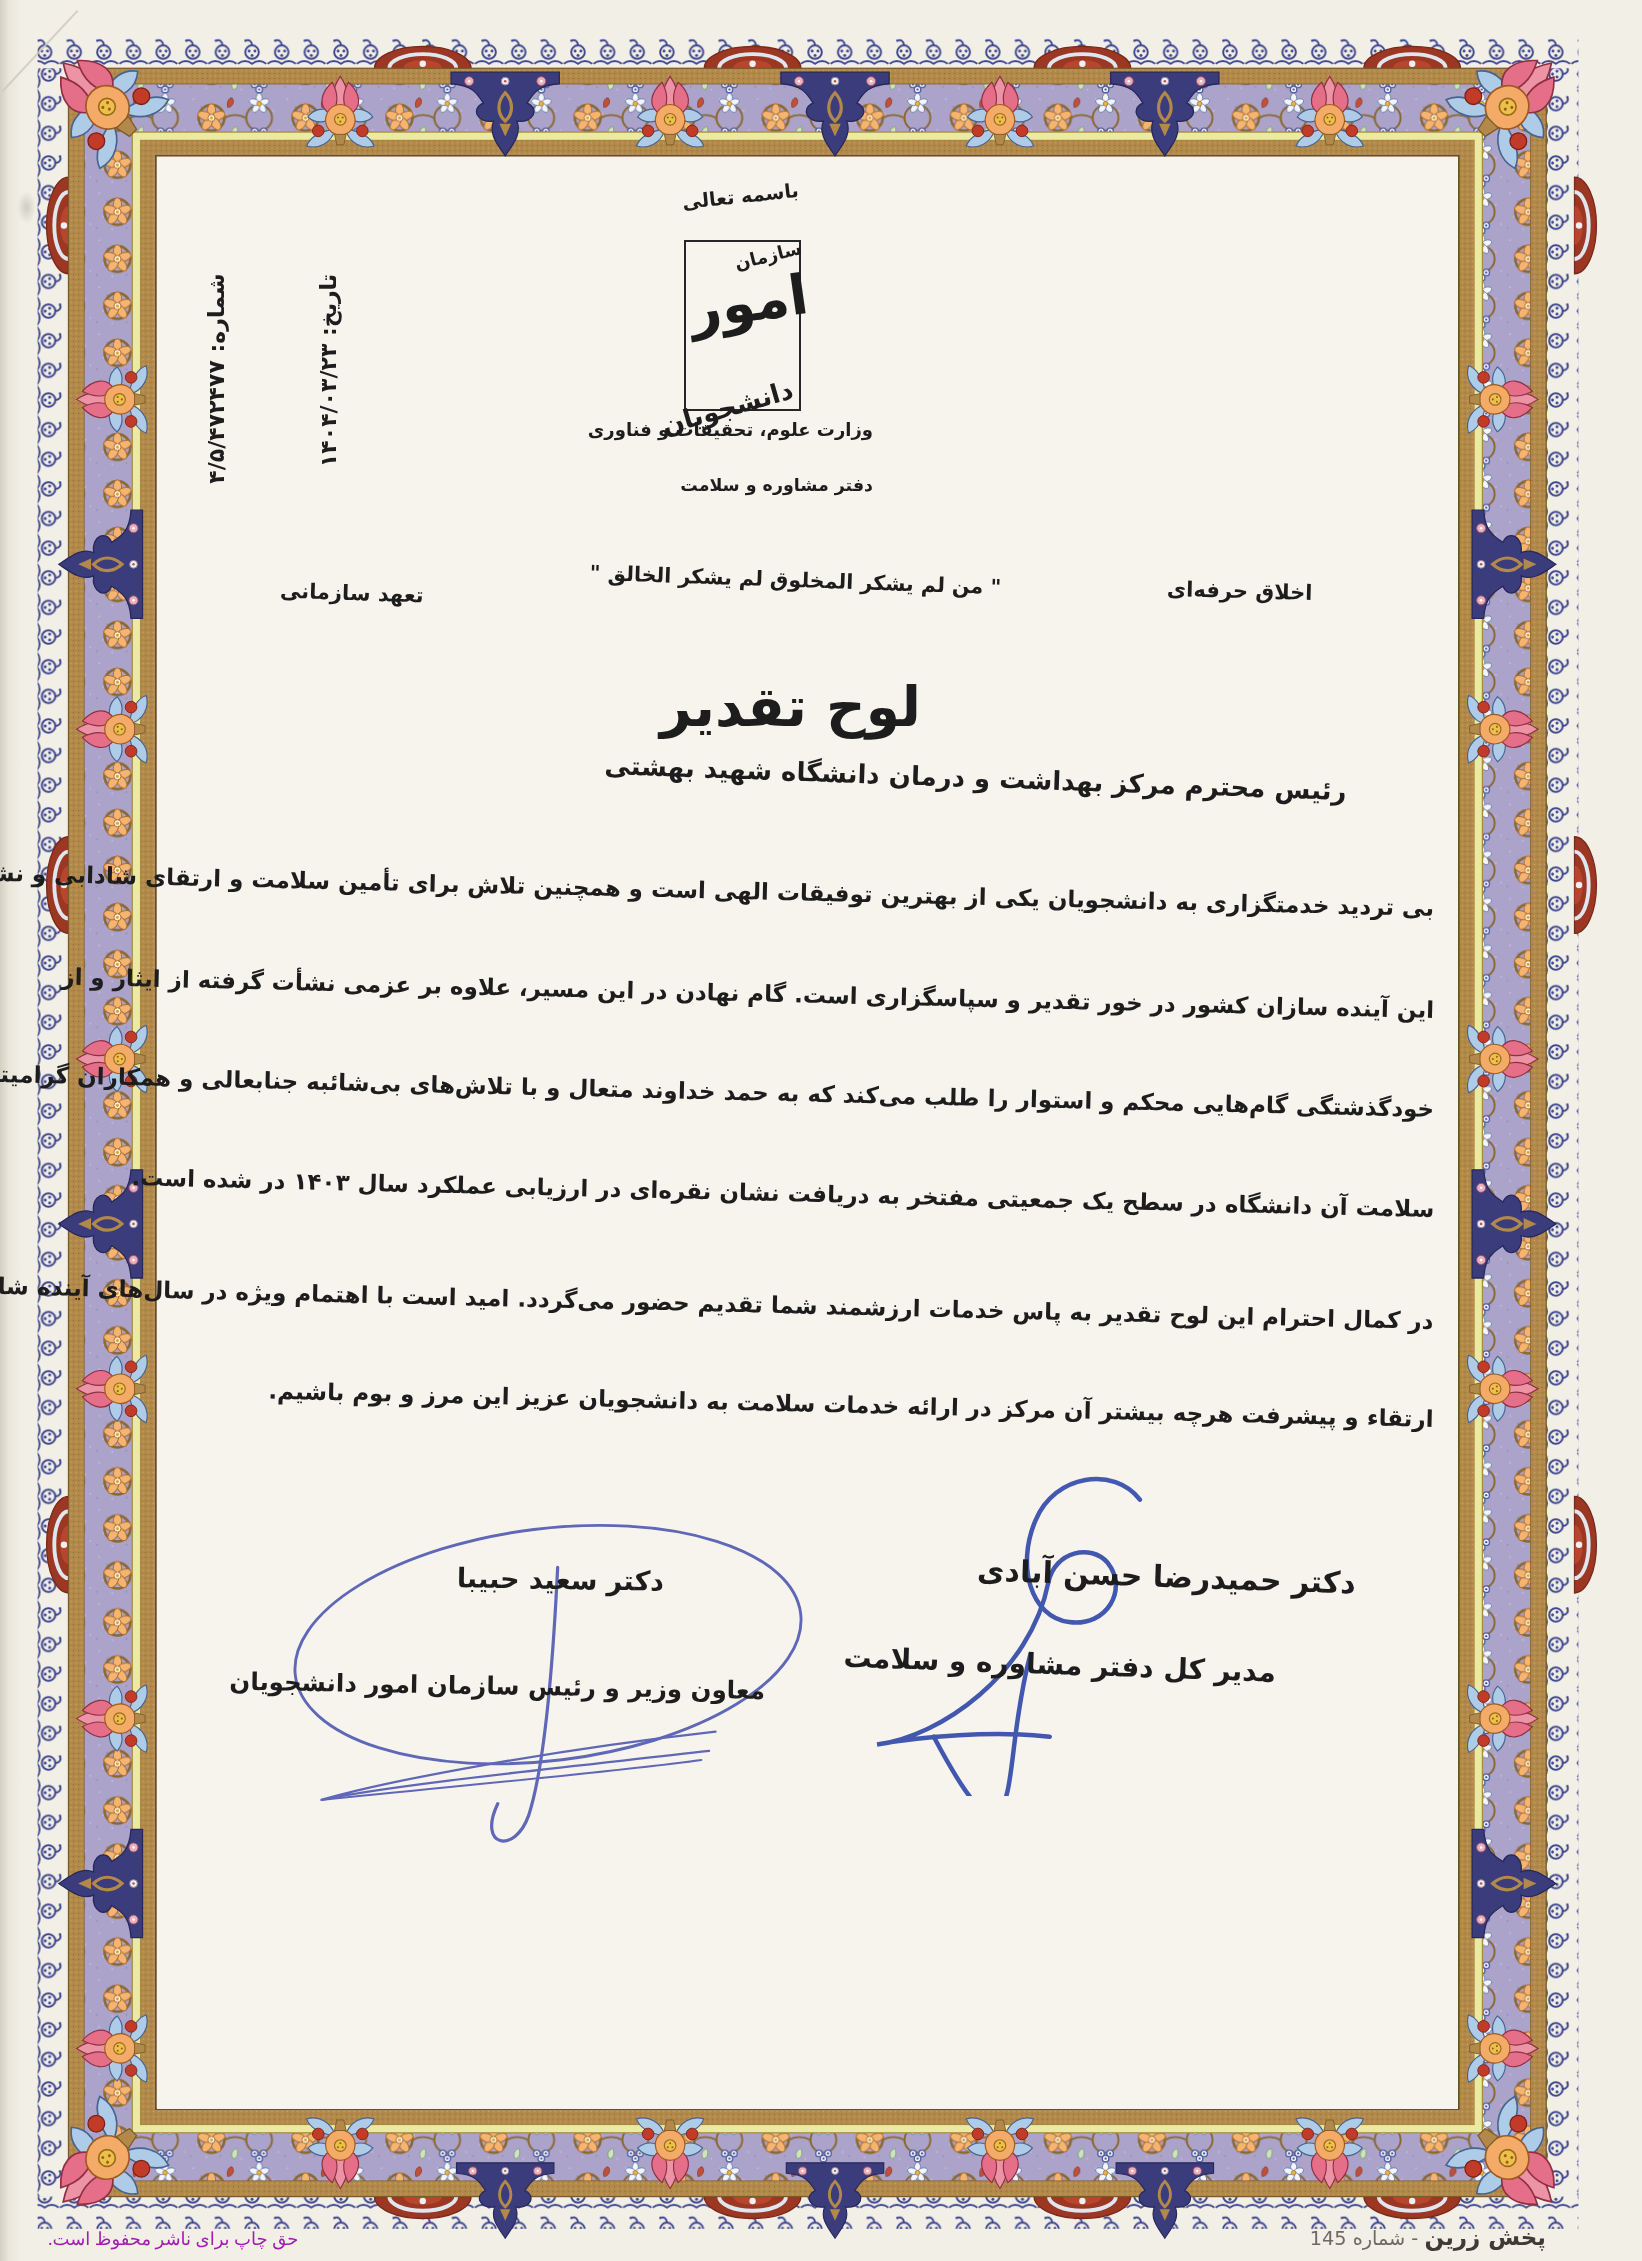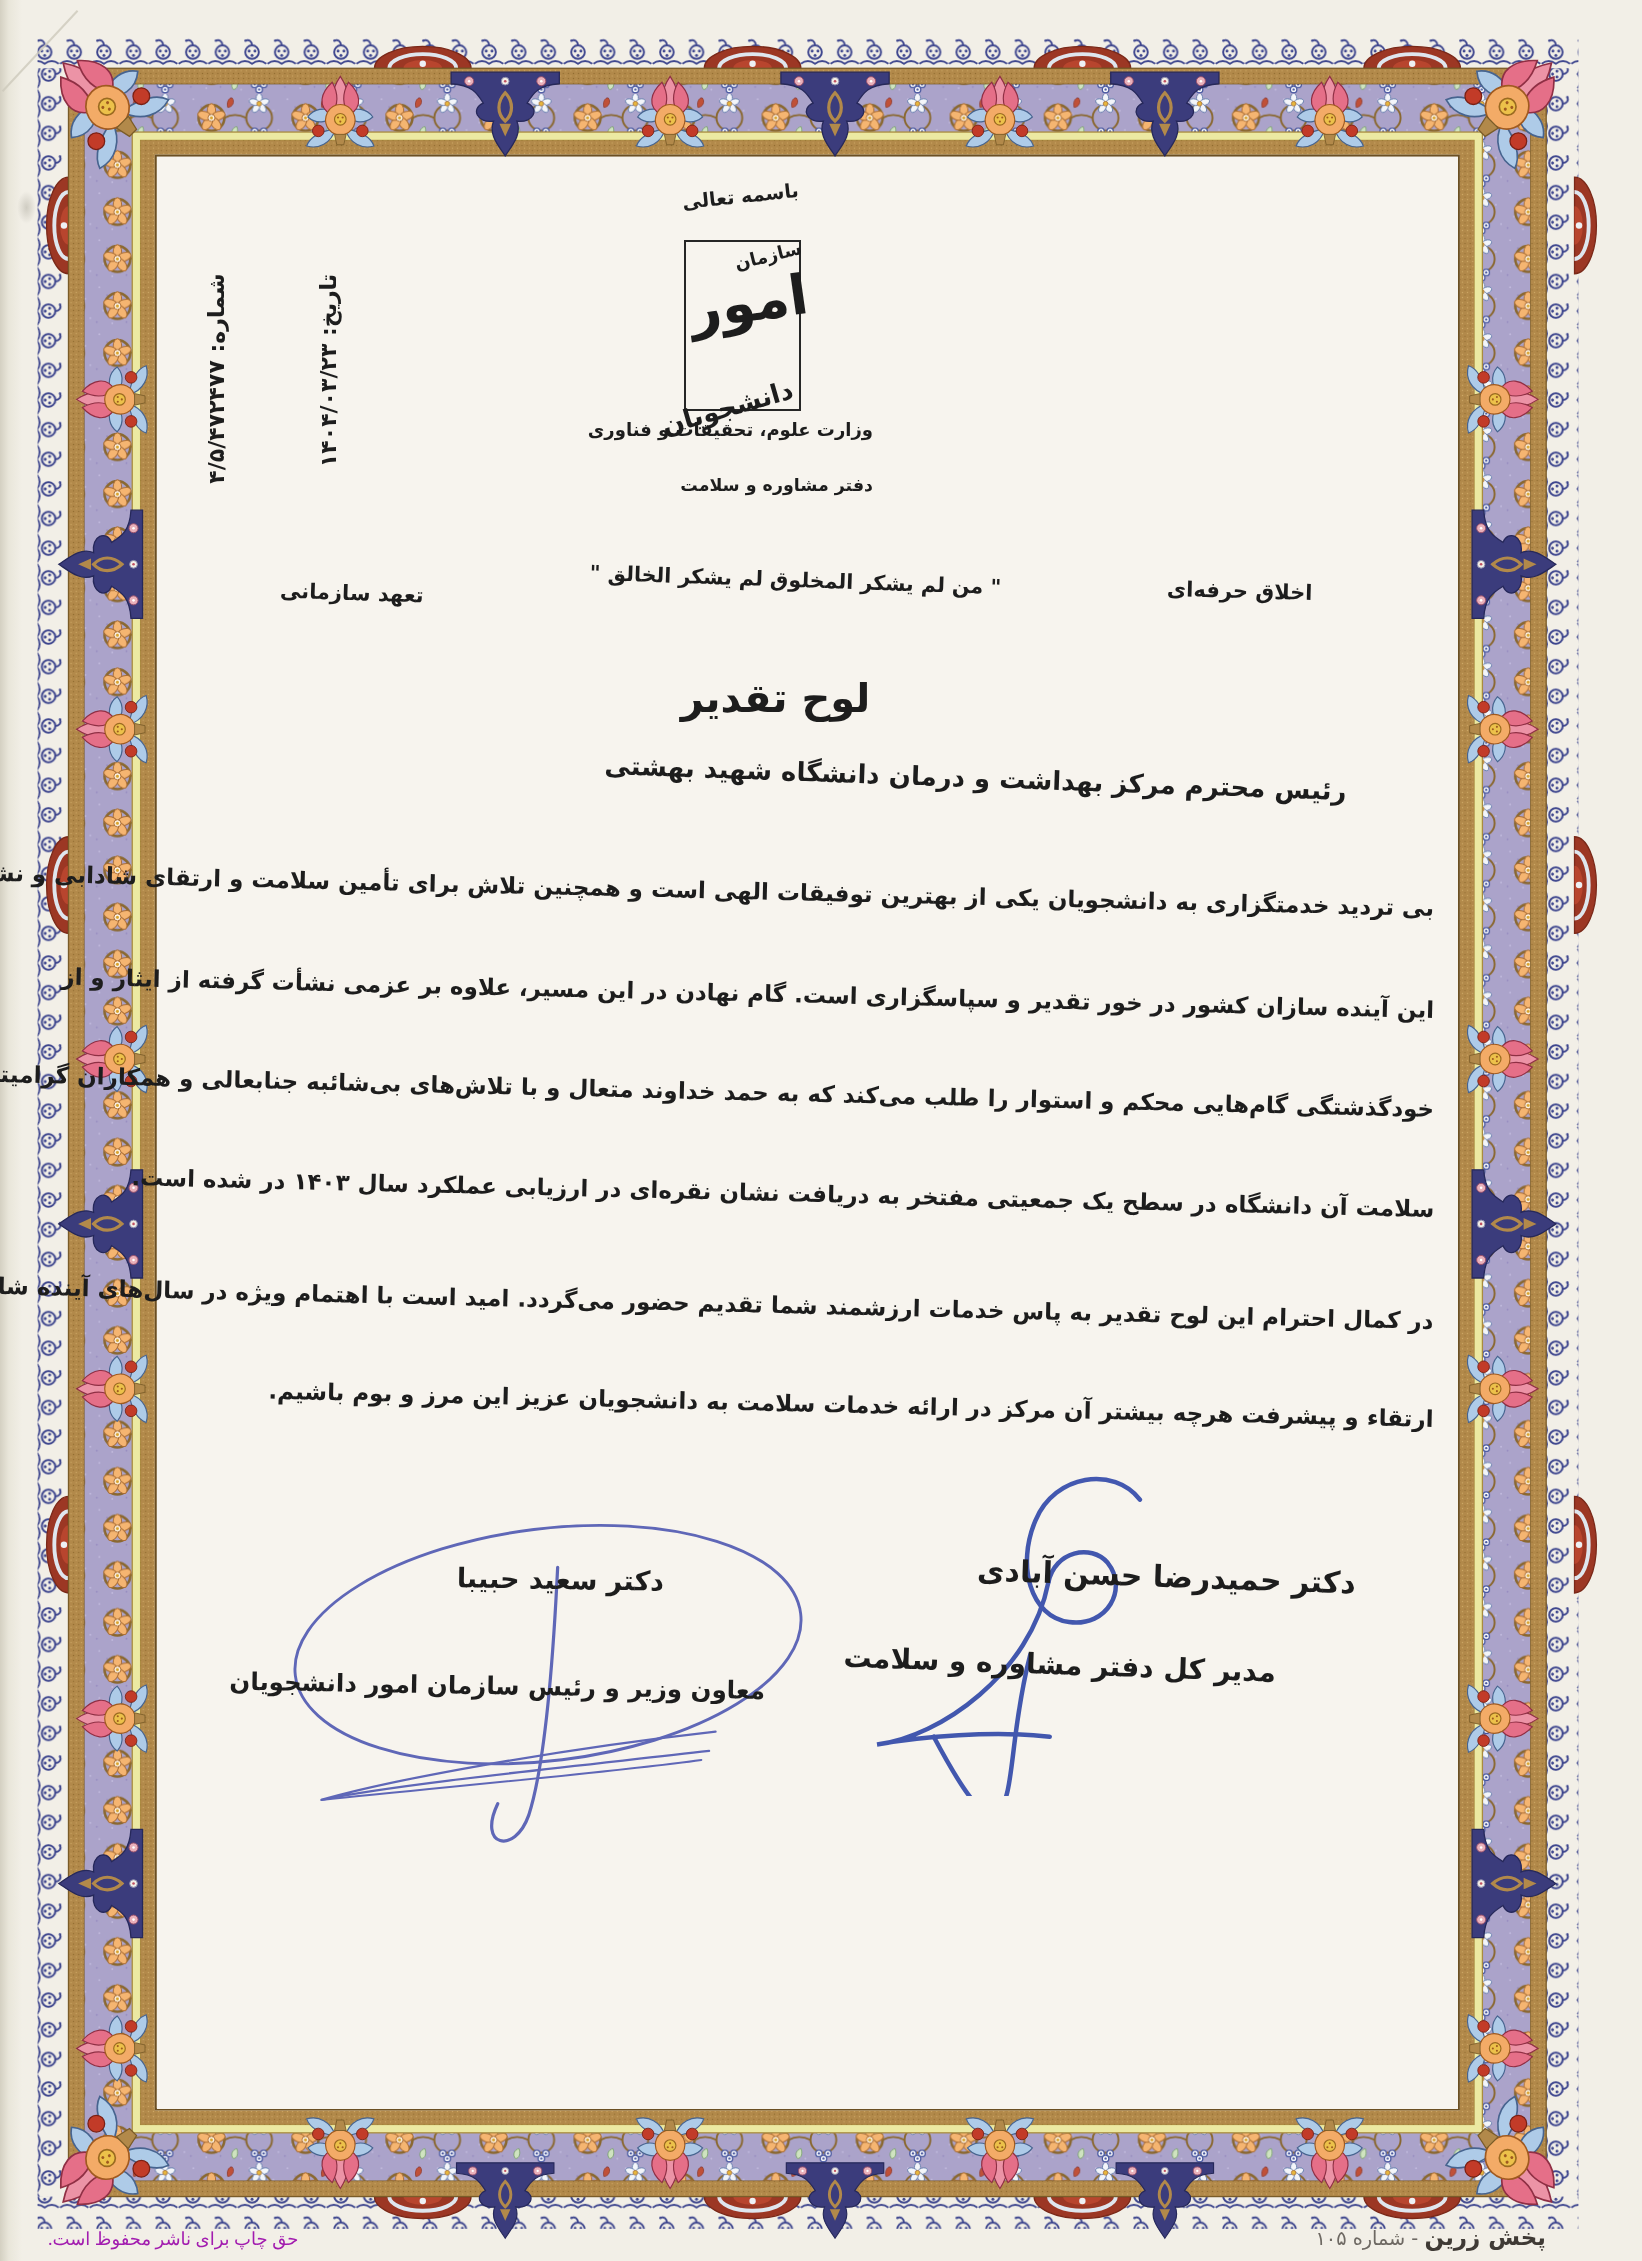--- a/index.html
+++ b/index.html
@@ -27,21 +27,21 @@
     transform:rotate(-16deg);transform-origin:right center;direction:rtl;}
   .ministry{top:419px;left:583px;width:290px;font-size:18px;font-weight:bold;}
   .office{top:475px;left:583px;width:290px;text-align:right;font-size:17.4px;font-weight:bold;}
   .meta{font-size:22px;font-weight:bold;}
   .meta-number{left:68px;top:366px;width:296px;text-align:center;transform:rotate(-90deg);}
   .meta-date{left:193px;top:358px;width:271px;text-align:center;transform:rotate(-90deg);}
   .motto-right{top:579px;right:331px;font-size:21px;font-weight:bold;transform:rotate(1.5deg);}
   .motto-quote{top:568px;left:538px;width:515px;text-align:center;font-size:20.6px;font-weight:bold;
     transform:rotate(2deg);}
   .motto-left{top:581px;left:280px;font-size:21px;font-weight:bold;transform:rotate(2deg);}
-  .cert-title{top:675px;left:582px;width:387px;text-align:center;font-size:40px;font-weight:bold;}
+  .cert-title{top:675px;left:597px;width:387px;text-align:center;font-size:55px;font-weight:bold;}
   .recipient{top:776px;right:296px;font-size:26px;font-weight:bold;transform:rotate(2deg);
     transform-origin:right center;}
   .bodyline{right:209px;font-size:23px;font-weight:bold;transform:rotate(1.4deg);
     transform-origin:right center;}
   .bl0{top:895px;} .bl1{top:997px;} .bl2{top:1096px;} .bl3{top:1196px;} .bl4{top:1308px;} .bl5{top:1406px;}
   .sig-name-r{top:1559px;left:973px;width:387px;text-align:center;font-size:30px;font-weight:bold;
     transform:rotate(2deg);}
   .sig-title-r{top:1649px;left:889px;width:387px;text-align:center;font-size:28px;font-weight:bold;
     transform:rotate(2deg);}
   .sig-name-l{top:1564px;left:367px;width:387px;text-align:center;font-size:27px;font-weight:bold;
@@ -334,17 +334,17 @@
       <path d="M710 370 C460 398 205 445 98 476 C210 452 480 425 700 400" stroke-width="3.5"></path>
       <path d="M98 476 C300 455 560 432 688 414" stroke-width="3"></path>
     </g>
   </svg>
 
   <div class="txt sig-name-r">دکتر حمیدرضا حسن آبادی</div>
   <div class="txt sig-title-r">مدیر کل دفتر مشاوره و سلامت</div>
   <div class="txt sig-name-l">دکتر سعید حبیبا</div>
   <div class="txt sig-title-l">معاون وزیر و رئیس سازمان امور دانشجویان</div>
 
-  <div class="txt footer-right"><b>پخش زرین</b><span> - شماره ۱۰۵</span></div>
+  <div class="txt footer-right"><b>پخش زرین</b><span> - شماره 145</span></div>
   <div class="txt footer-left">حق چاپ برای ناشر محفوظ است.</div>
 
 </div>
 
 
 </body></html>

